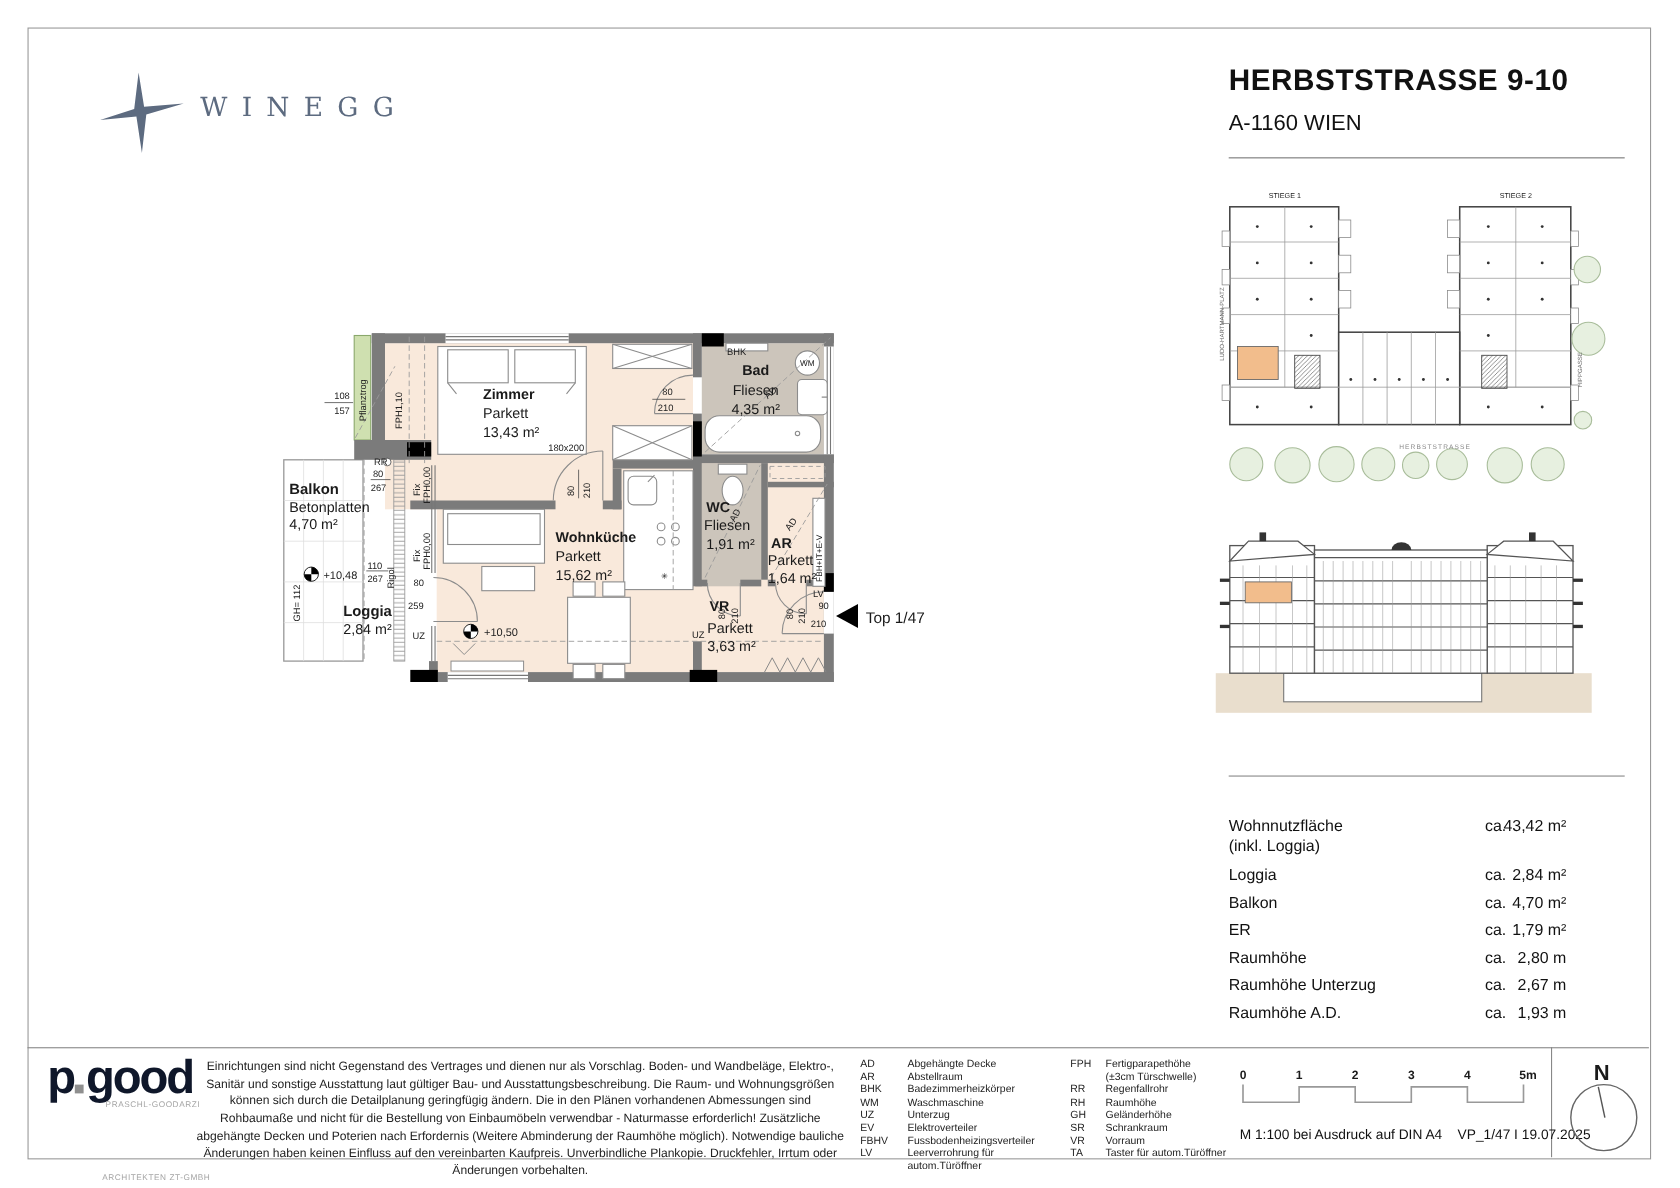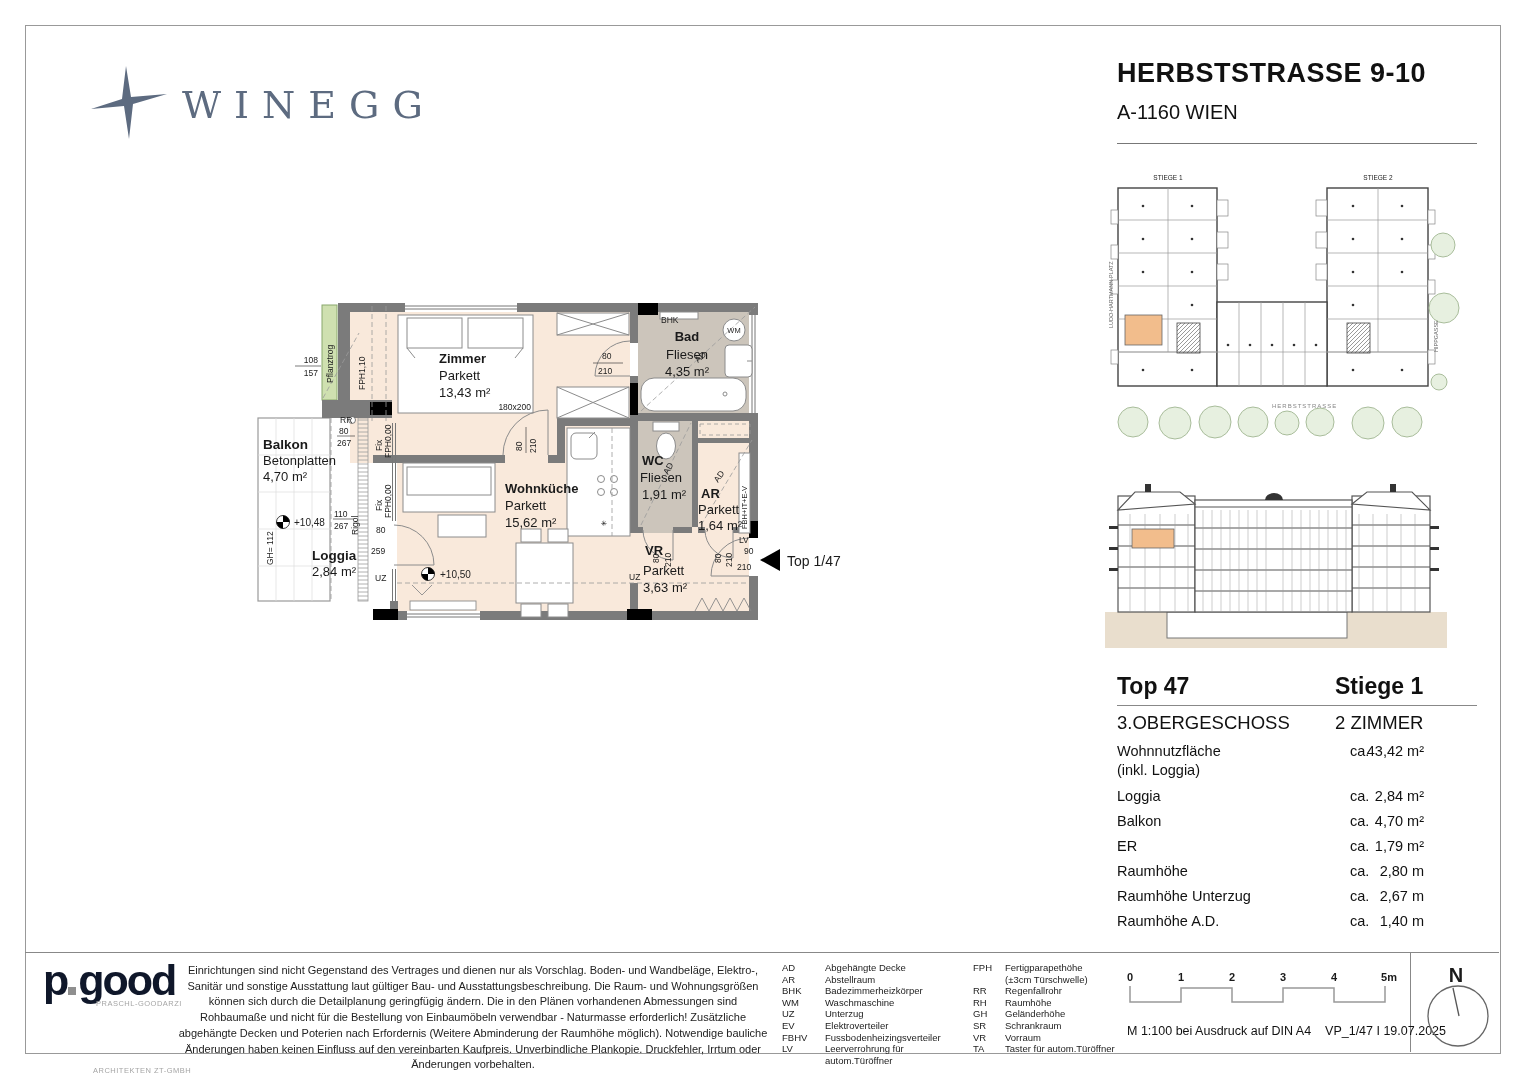--- a/index.html
+++ b/index.html
@@ -2,21 +2,21 @@
 <html><head>
 <meta charset="utf-8">
 <style>
   html,body{margin:0;padding:0;background:#fff;}
   .page{position:relative;width:1527px;height:1080px;background:#fff;overflow:hidden;
         font-family:"Liberation Sans", sans-serif;color:#111;}
   .abs{position:absolute;}
   .frame{position:absolute;left:25px;top:25px;width:1474px;height:1027px;border:1px solid #999;}
   .hline{position:absolute;border-top:1px solid #888;}
   .vline{position:absolute;border-left:1px solid #888;}
-  .brand-text{font-family:"DejaVu Serif", serif;font-size:38px;letter-spacing:13px;color:#5d6b80;}
+  .brand-text{font-family:"DejaVu Serif", serif;font-size:24px;letter-spacing:13px;color:#5d6b80;}
   .addr-title{font-size:27px;font-weight:bold;letter-spacing:.5px;}
   .addr-sub{font-size:20px;margin-top:6px;}
   .det-big{font-size:23px;font-weight:bold;}
   .det-mid{font-size:18.5px;}
   .det-row{position:absolute;left:0;width:360px;font-size:14.5px;}
   .det-val{position:absolute;left:233px;top:0;width:74px;}
   .det-val .ca{position:absolute;left:0;}
   .det-val .v{position:absolute;right:0;}
   .disclaimer{font-size:11px;line-height:1.43;color:#222;width:594px;text-align:center;}
   .legend{font-size:9.5px;color:#222;line-height:11.6px;}
@@ -451,29 +451,21 @@
         <rect x="325" y="77" width="9" height="3"></rect>
         <rect x="325" y="98" width="9" height="3"></rect>
       <rect x="40" y="14" width="6" height="8"></rect>
         <rect x="285" y="14" width="6" height="8"></rect>
       <path d="M160,30 A 9,7 0 0 1 178,30 Z"></path>
     </g>
     <rect x="27" y="59" width="42" height="19" fill="#f2bd8c" stroke="#666" stroke-width="0.8"></rect>
   </svg>
 
   <div class="abs" style="left:1117px;top:673px;width:360px;height:270px">
-    <div class="det-row" style="top:0">
-      <span class="det-big">Top 47</span>
-      <span class="det-big abs" style="left:218px">Stiege 1</span>
-    </div>
     <div class="hline" style="left:0;top:32px;width:360px;border-top-width:1.5px;border-color:#888;"></div>
-    <div class="det-row" style="top:39px">
-      <span class="det-mid">3.OBERGESCHOSS</span>
-      <span class="det-mid abs" style="left:218px">2 ZIMMER</span>
-    </div>
     <div class="det-row" style="top:70px">
       <span>Wohnnutzfläche</span>
       <div class="det-val">
           <span class="ca">ca.</span>
           <span class="v">43,42 m²</span>
         </div>
     </div>
     <div class="det-row" style="top:89px">
       <span>(inkl. Loggia)</span>
     </div>
@@ -509,21 +501,21 @@
       <span>Raumhöhe Unterzug</span>
       <div class="det-val">
           <span class="ca">ca.</span>
           <span class="v">2,67 m</span>
         </div>
     </div>
     <div class="det-row" style="top:240px">
       <span>Raumhöhe A.D.</span>
       <div class="det-val">
           <span class="ca">ca.</span>
-          <span class="v">1,40 m</span>
+          <span class="v">1,93 m</span>
         </div>
     </div>
   </div>
 
   <div class="hline" style="left:25px;top:952px;width:1474px;"></div>
   <div class="vline" style="left:1410px;top:952px;height:100px;"></div>
 
   <div class="abs pgood" style="left:43px;top:962px">
     <span>p</span><span class="pgood-dot"></span><span>good</span>
   </div>

